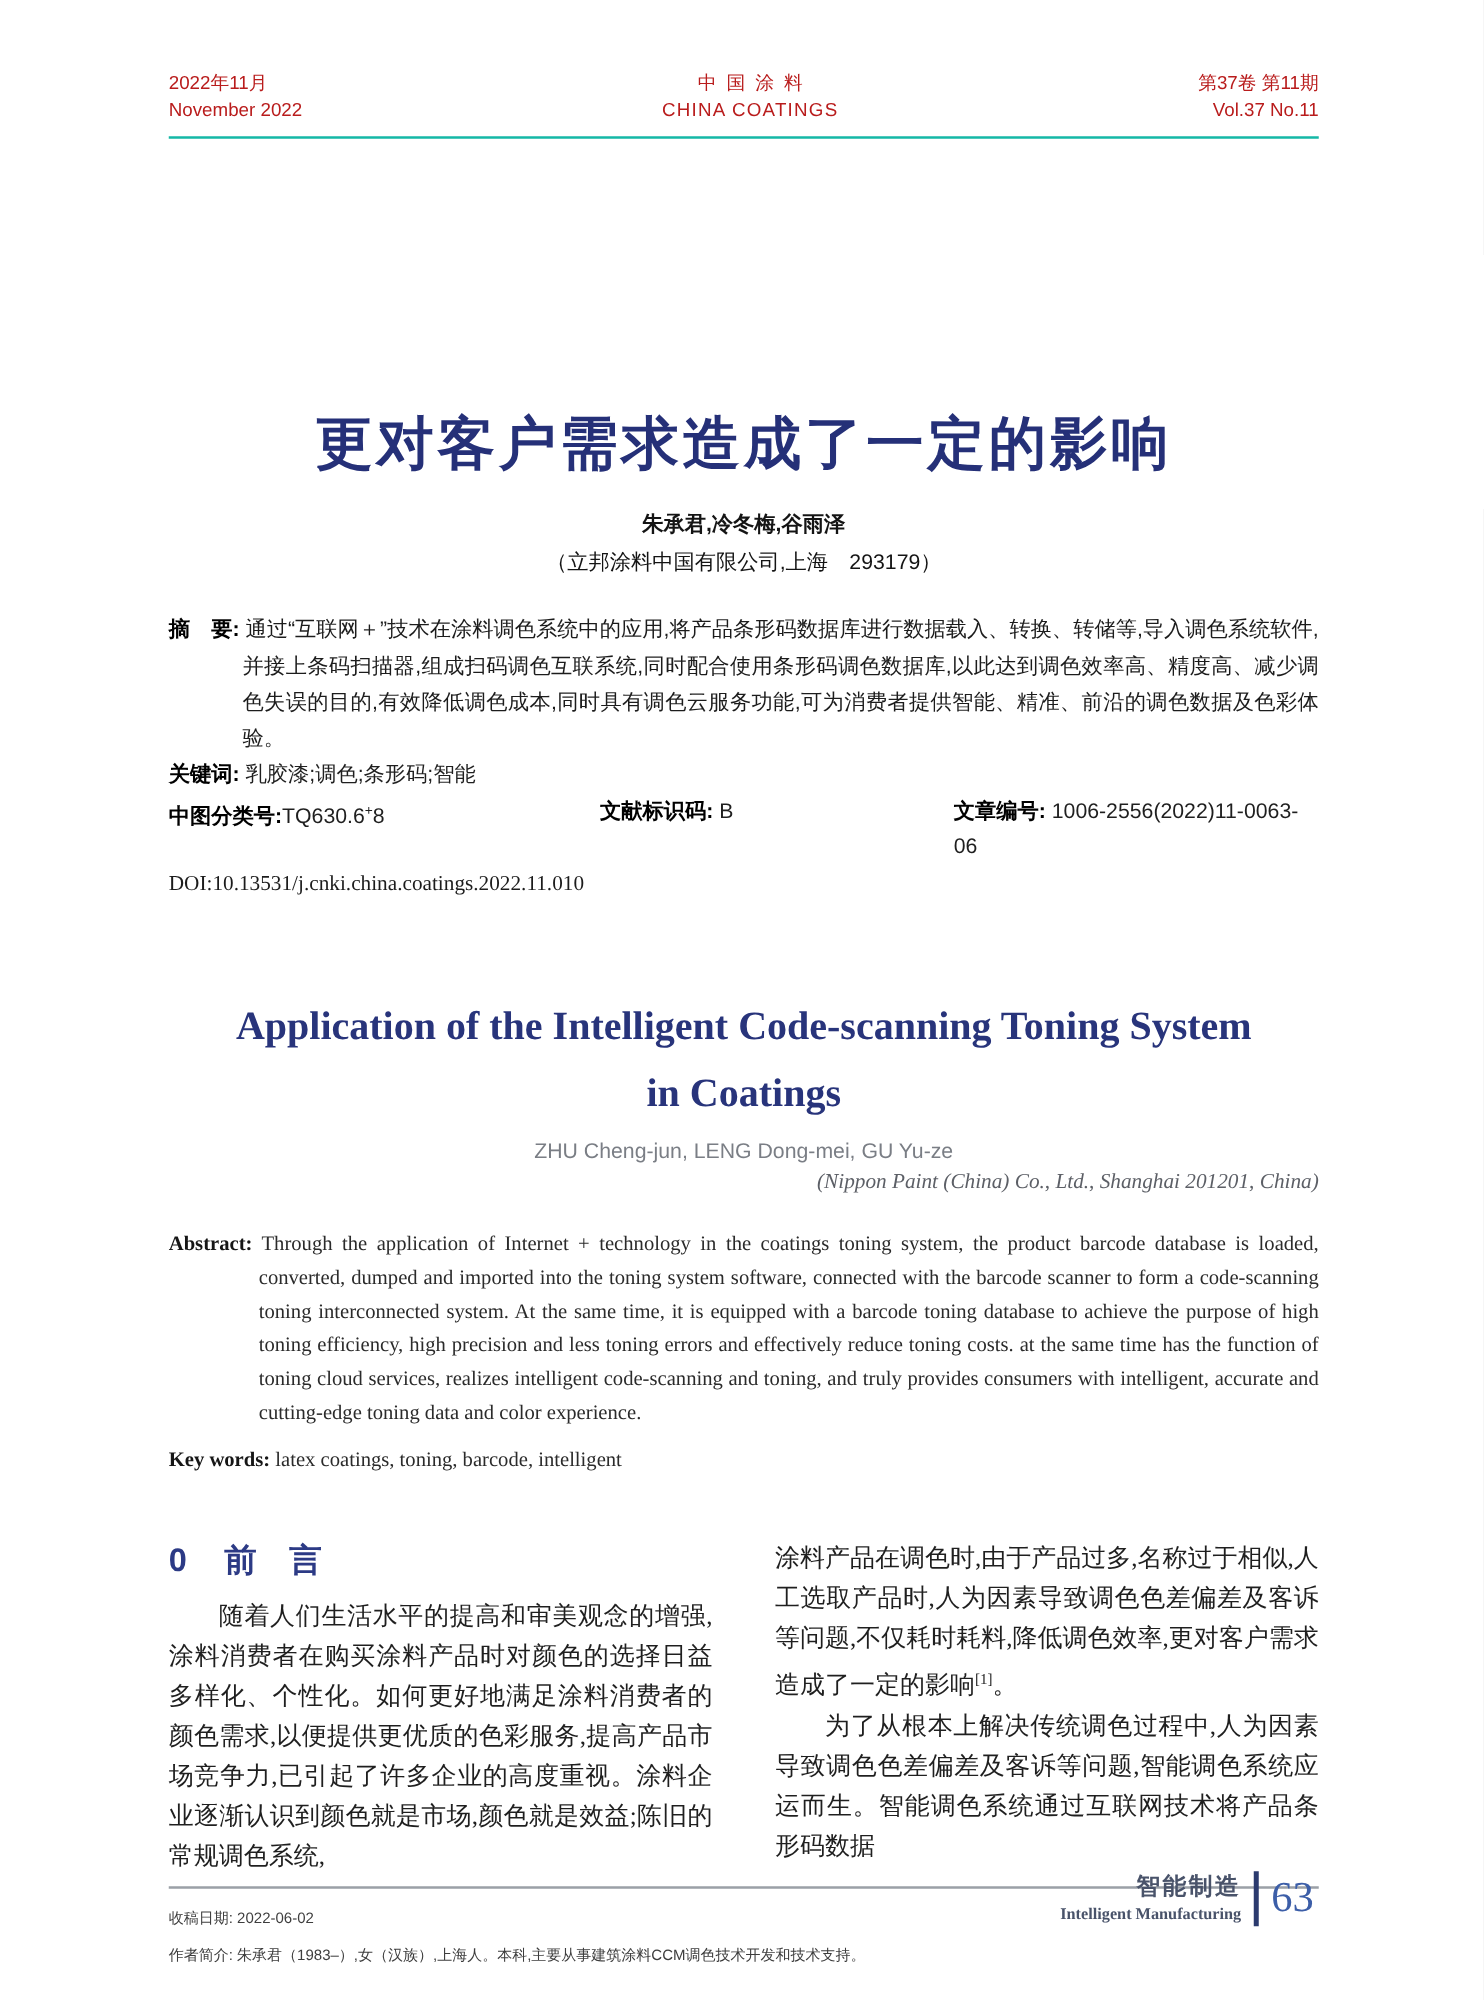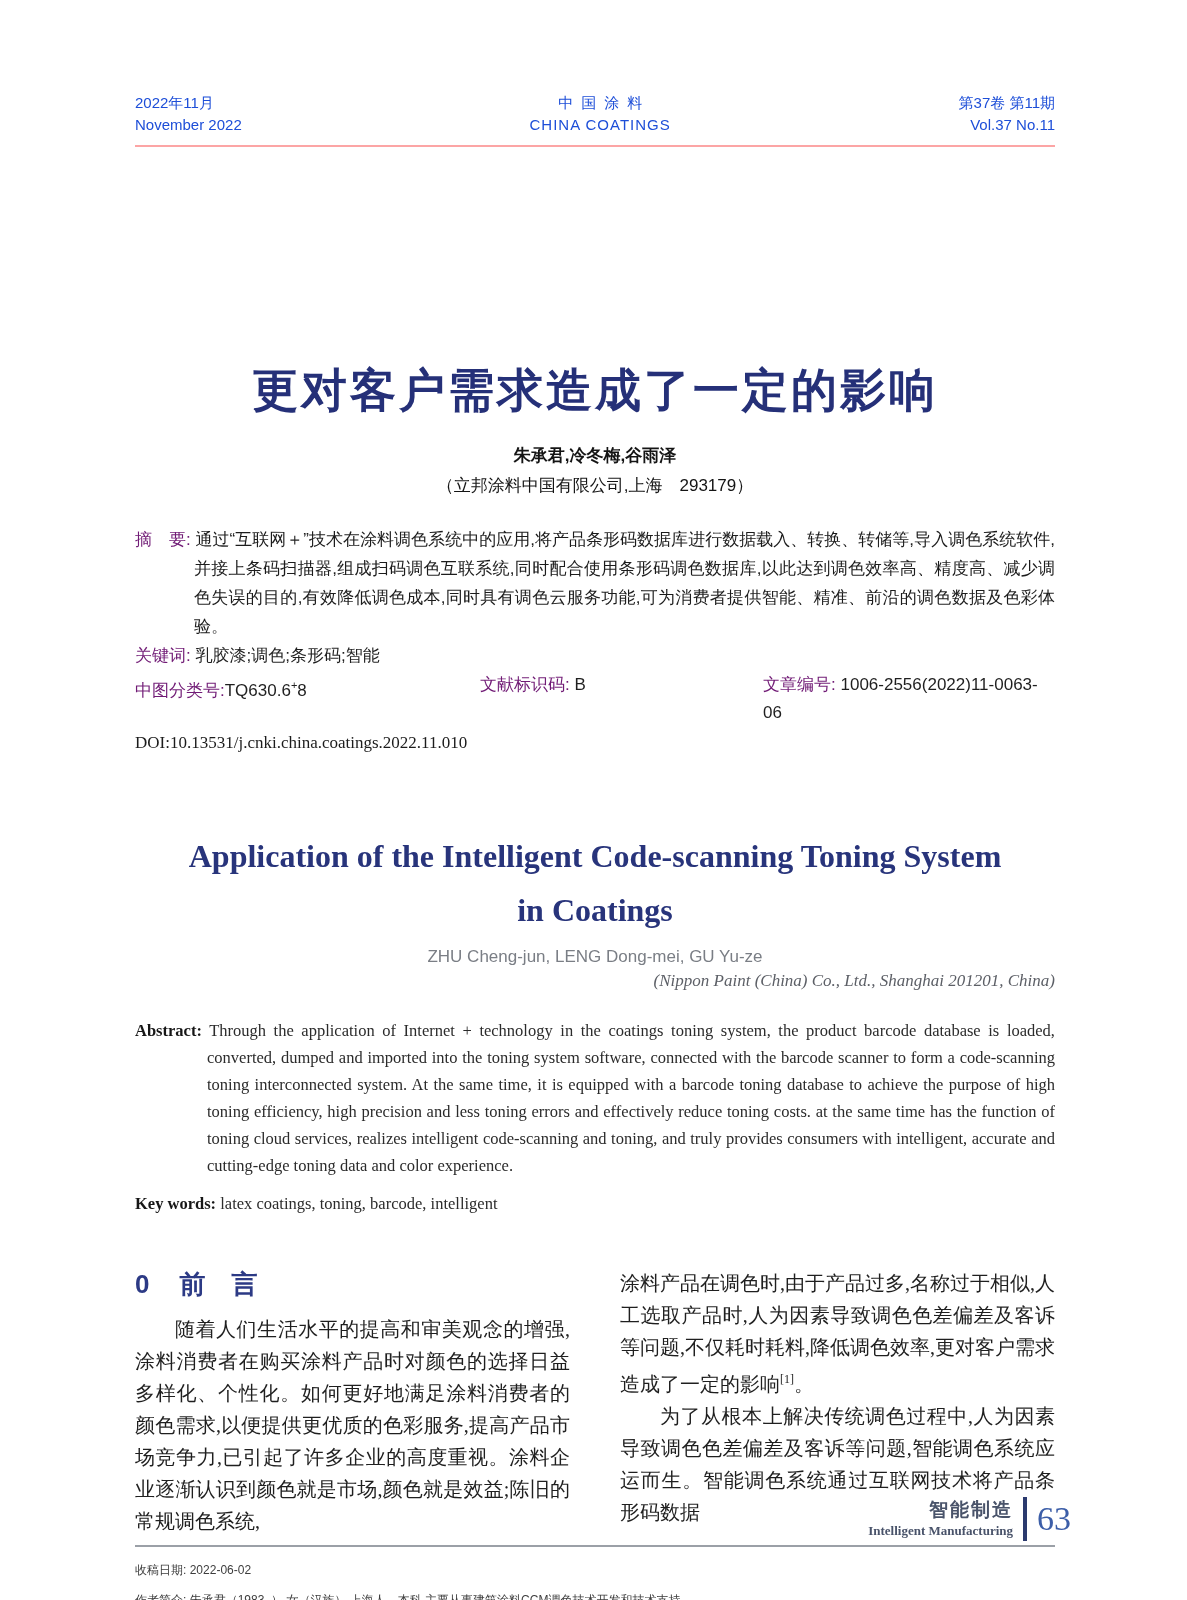--- a/index.html
+++ b/index.html
@@ -4,41 +4,41 @@
 <style>
   html,body { margin:0; padding:0; background:#e9e9e9; }
   .page {
     width:1187px; height:1600px; margin:0 auto; background:#ffffff;
     position:relative; box-sizing:border-box; padding:0 132px 0 135px;
     overflow:hidden; font-family:"Liberation Sans", sans-serif; color:#1f1f1f;
   }
   
   .jheader {
     display:flex; justify-content:space-between; align-items:flex-end;
-    padding-top:56px; padding-bottom:9px; border-bottom:2px solid #fca5a5;
-    color:#1d4ed8; font-size:15px; line-height:22px;margin-top:36px;
+    padding-top:56px; padding-bottom:9px; border-bottom:2px solid #14b8a6;
+    color:#b91c1c; font-size:15px; line-height:22px;
   }
   .jh-center { text-align:center; }
   .jh-right  { text-align:right; }
   .jh-cn-spaced { letter-spacing:8px; margin-right:-8px; }
   .jh-en { letter-spacing:1px; }
 
   
   .cn-title {
     margin:216px 0 0; text-align:center; font-size:46px; font-weight:bold;
     color:#253078; letter-spacing:3px; line-height:1.2;
   }
   .cn-authors { margin-top:26px; text-align:center; font-size:17px; font-weight:bold; color:#141414; }
   .cn-affiliation { margin-top:7px; text-align:center; font-size:17px; color:#141414; }
 
   .abstract-cn {
     margin:28px 0 0; font-size:17px; line-height:29px; color:#1c1c1c;
     text-align:justify; padding-left:59px; text-indent:-59px;
   }
-  .lbl { font-weight:normal; color:#701a75; }
+  .lbl { font-weight:bold; color:#000000; }
   .keywords-cn { margin:1px 0 0; font-size:17px; line-height:28px; }
   .meta-row { display:flex; font-size:17px; line-height:28px; margin-top:1px; }
   .meta-clc { width:345px; } .meta-doc { width:283px; } .meta-id { flex:1; }
   .meta-row sup { font-size:11px; }
   .doi { font-family:"Liberation Serif", serif; font-size:17px; margin-top:6px; color:#1c1c1c; }
 
   
   .en-title {
     margin-top:76px; text-align:center; font-family:"Liberation Serif", serif;
     font-weight:bold; font-size:32px; line-height:54px; color:#28347b;
@@ -66,21 +66,21 @@
     line-height:32px; text-align:justify; color:#1f1f1f;
   }
   .indent { text-indent:2em; }
   .ref-sup { font-size:12px; }
 
   
   .footnote-rule { margin-top:8px; border-top:2px solid #9ba0a7; }
   .footnote { margin-top:8px; font-size:12px; line-height:30px; color:#3d3d3d; }
 
   
-  .page-footer { position:absolute; right:116px; top:1497px; display:flex; align-items:center; }
+  .page-footer { position:absolute; right:136px; top:1497px; display:flex; align-items:center; }
   .col-name { text-align:right; color:#49536a; }
   .col-name-cn { font-size:19px; font-weight:bold; letter-spacing:2px; line-height:24px; }
   .col-name-en { font-family:"Liberation Serif", serif; font-weight:bold; font-size:13px; line-height:18px; }
   .vbar { width:4px; height:44px; background:#2b3a6e; margin:0 10px; }
   .pnum { font-family:"Liberation Serif", serif; font-size:34px; color:#3c5ea8; }
 </style>
 </head>
 <body>
 
 <div class="page">

